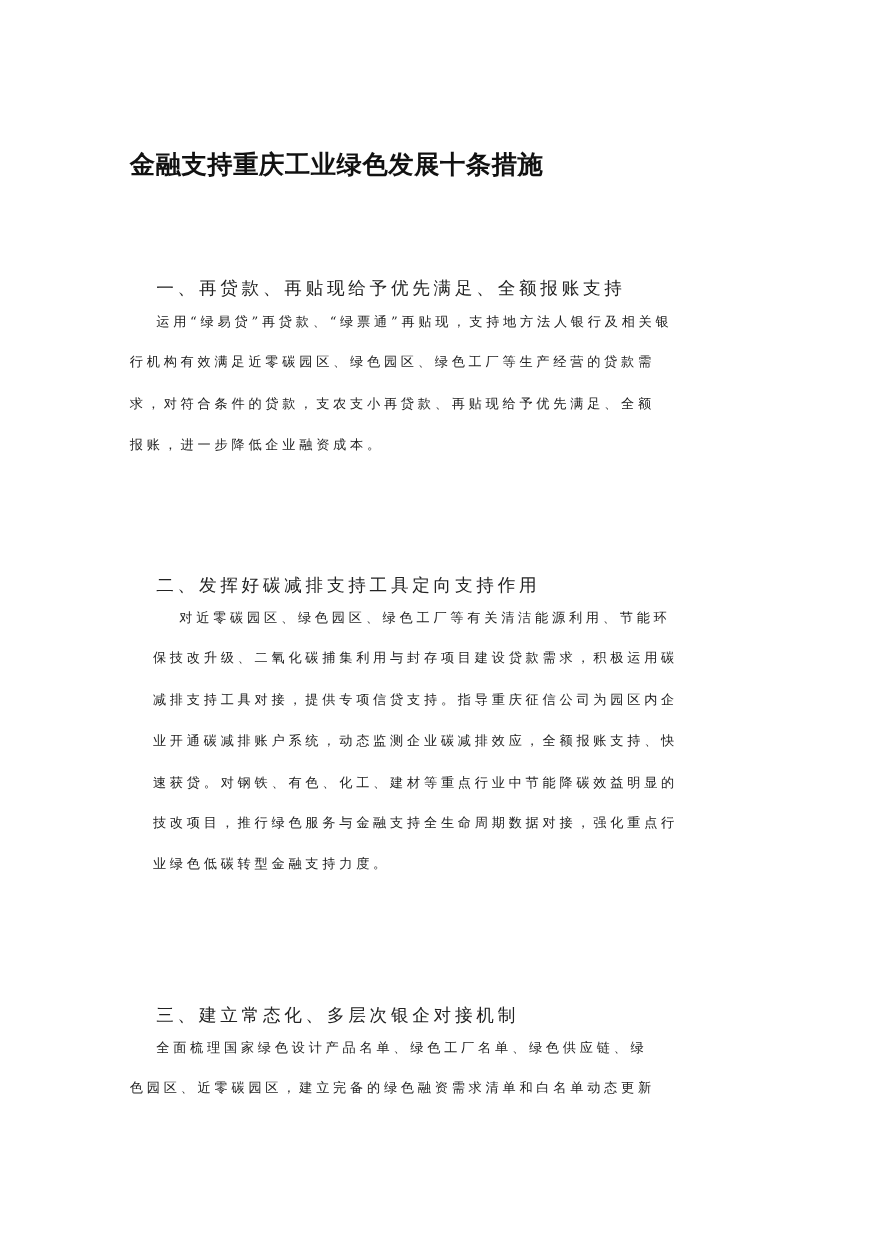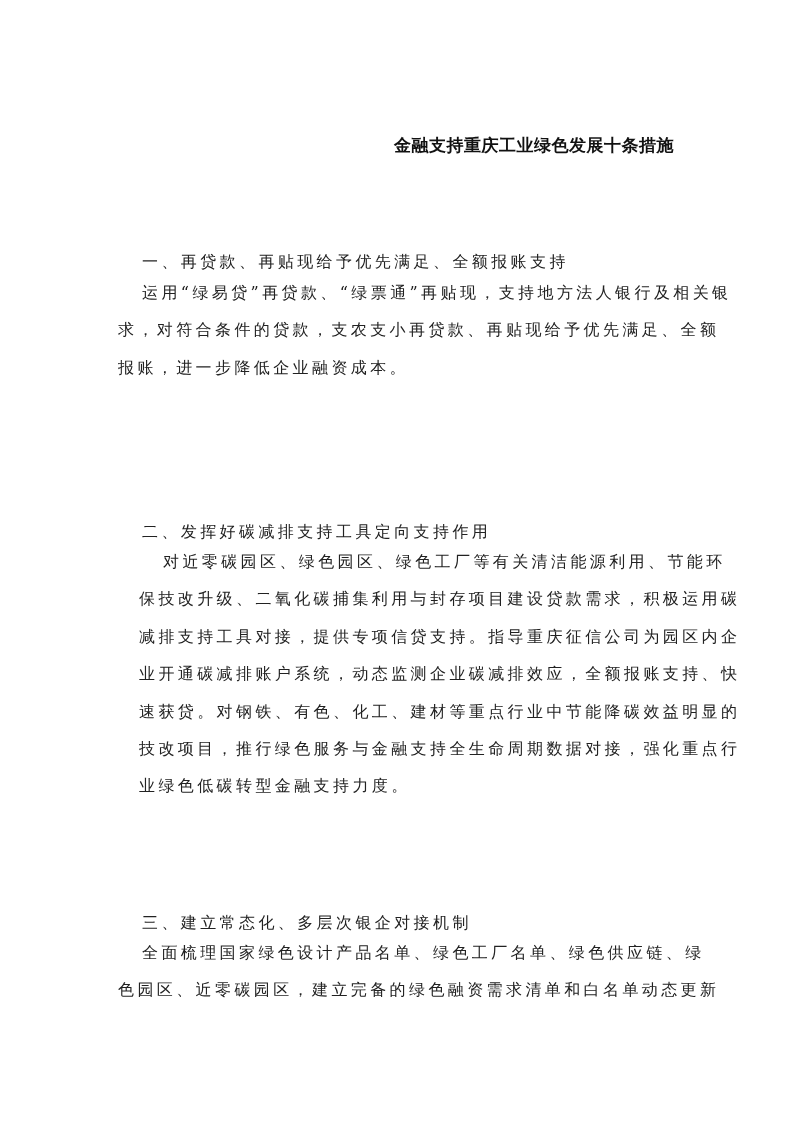--- a/index.html
+++ b/index.html
@@ -19,41 +19,41 @@
     position: absolute;
     left: 118px;
     top: 0;
     width: 556px;
   }
   .title {
     position: absolute;
     left: 0;
     top: 134px;
     width: 556px;
-    text-align: right;
+    text-align: left;
     font-family: "DejaVu Sans", "Liberation Sans", sans-serif;
     font-weight: bold;
-    font-size: 17px;
+    font-size: 23px;
     letter-spacing: 0.5px;
     color: #111;
   }
   .heading {
     position: absolute;
     left: 24px;
     font-size: 16px;
     letter-spacing: 3.4px;
     color: #222;
     white-space: nowrap;
     margin-top: 44px;
   }
   .para {
     position: absolute;
     left: 0;
     width: 560px;
-    font-size: 16px;
+    font-size: 12px;
     letter-spacing: 3.4px;
     line-height: 37.4px;
     text-indent: 24px;
     color: #222;
     text-align: justify;
   }
   .para .ln {
     display: block;
     white-space: nowrap;
     text-indent: 0;
@@ -65,20 +65,21 @@
 </head>
 <body>
 
 <div class="page">
 
   <div class="title">金融支持重庆工业绿色发展十条措施</div>
 
   <div class="heading" style="top:208px;">一、再贷款、再贴现给予优先满足、全额报账支持</div>
   <div class="para" style="top:274px;">
     <span class="ln first">运用“绿易贷”再贷款、“绿票通”再贴现，支持地方法人银行及相关银</span>
+    <span class="ln">行机构有效满足近零碳园区、绿色园区、绿色工厂等生产经营的贷款需</span>
     <span class="ln">求，对符合条件的贷款，支农支小再贷款、再贴现给予优先满足、全额</span>
     <span class="ln">报账，进一步降低企业融资成本。</span>
   </div>
 
   <div class="heading" style="top:478px;">二、发挥好碳减排支持工具定向支持作用</div>
   <div class="para" style="top:543px;margin-left:21px;">
     <span class="ln first">对近零碳园区、绿色园区、绿色工厂等有关清洁能源利用、节能环</span>
     <span class="ln">保技改升级、二氧化碳捕集利用与封存项目建设贷款需求，积极运用碳</span>
     <span class="ln">减排支持工具对接，提供专项信贷支持。指导重庆征信公司为园区内企</span>
     <span class="ln">业开通碳减排账户系统，动态监测企业碳减排效应，全额报账支持、快</span>

